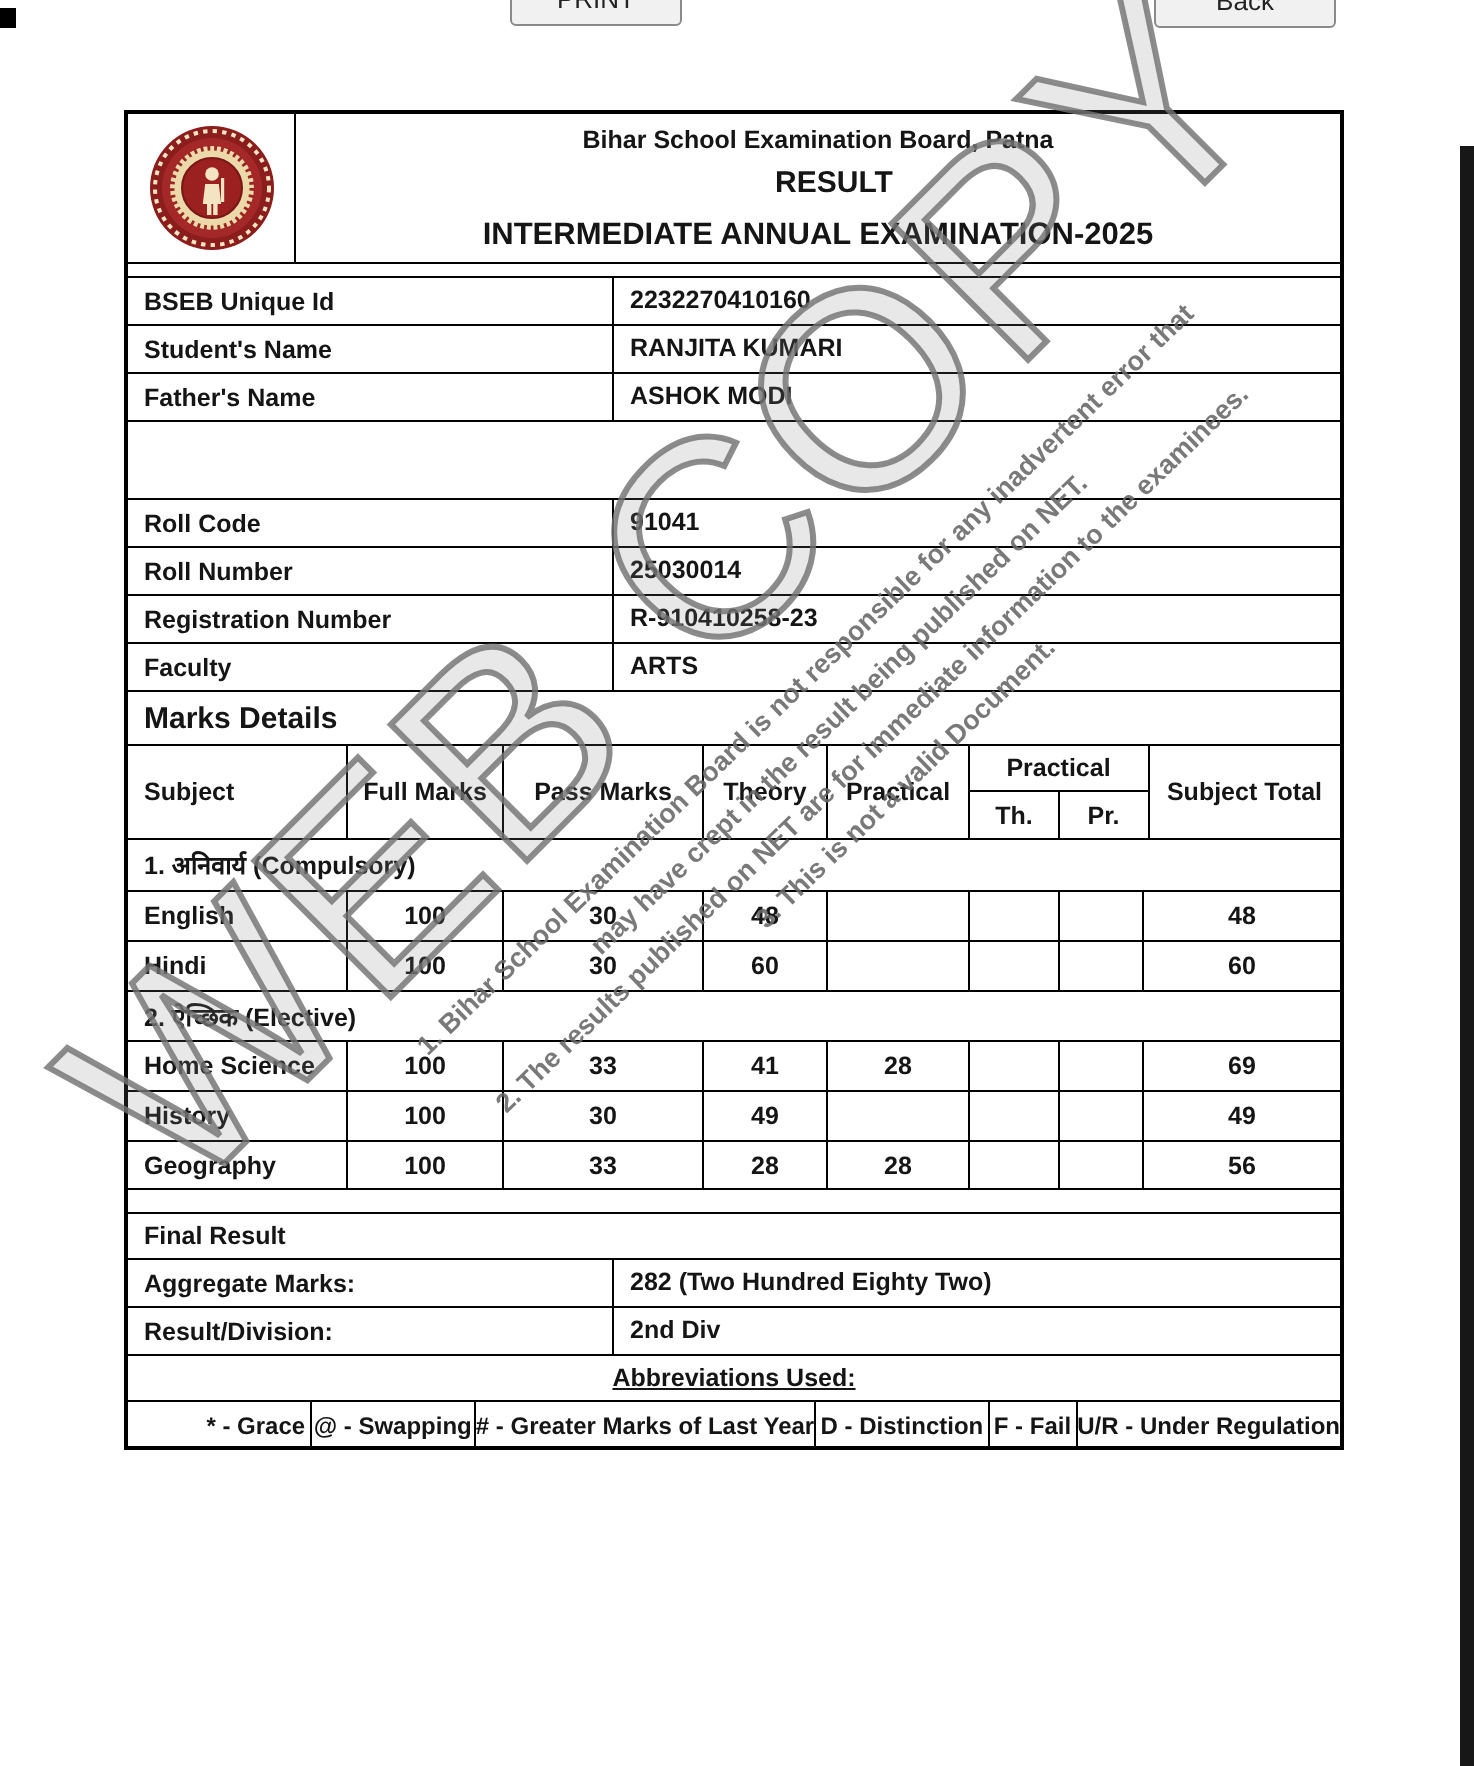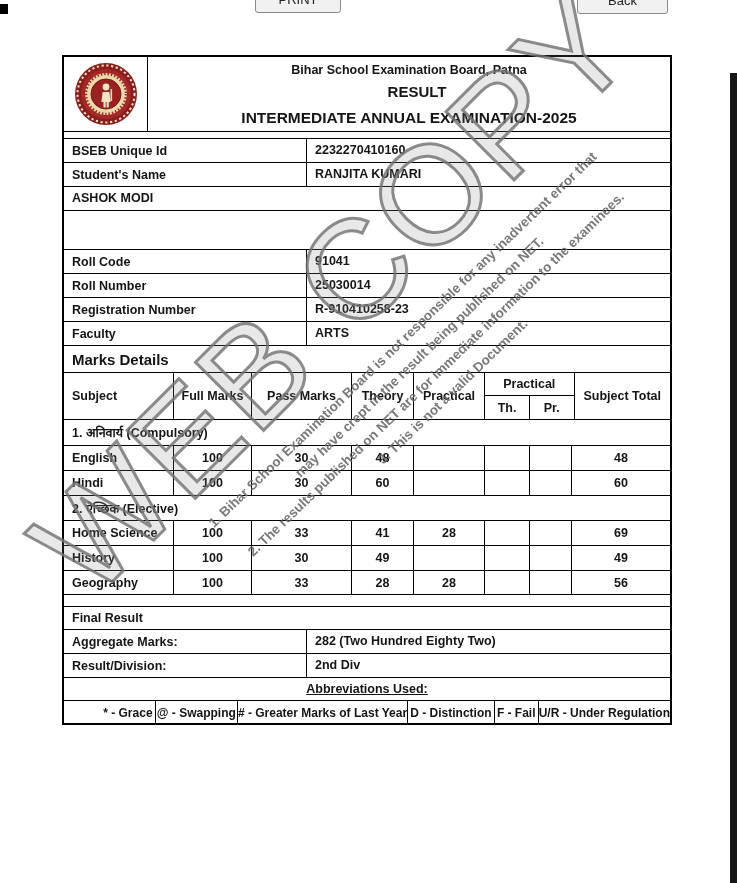--- a/index.html
+++ b/index.html
@@ -133,20 +133,21 @@
 
   <div class="row f24">
     <div class="cell flabel vline">BSEB Unique Id</div>
     <div class="cell fvalue">2232270410160</div>
   </div>
   <div class="row f24">
     <div class="cell flabel vline">Student's Name</div>
     <div class="cell fvalue">RANJITA KUMARI</div>
   </div>
   <div class="row f24">
+    <div class="cell flabel vline">Father's Name</div>
     <div class="cell fvalue">ASHOK MODI</div>
   </div>
   <div class="row f39">
   </div>
   <div class="row f24">
     <div class="cell flabel vline">Roll Code</div>
     <div class="cell fvalue">91041</div>
   </div>
   <div class="row f24">
     <div class="cell flabel vline">Roll Number</div>

